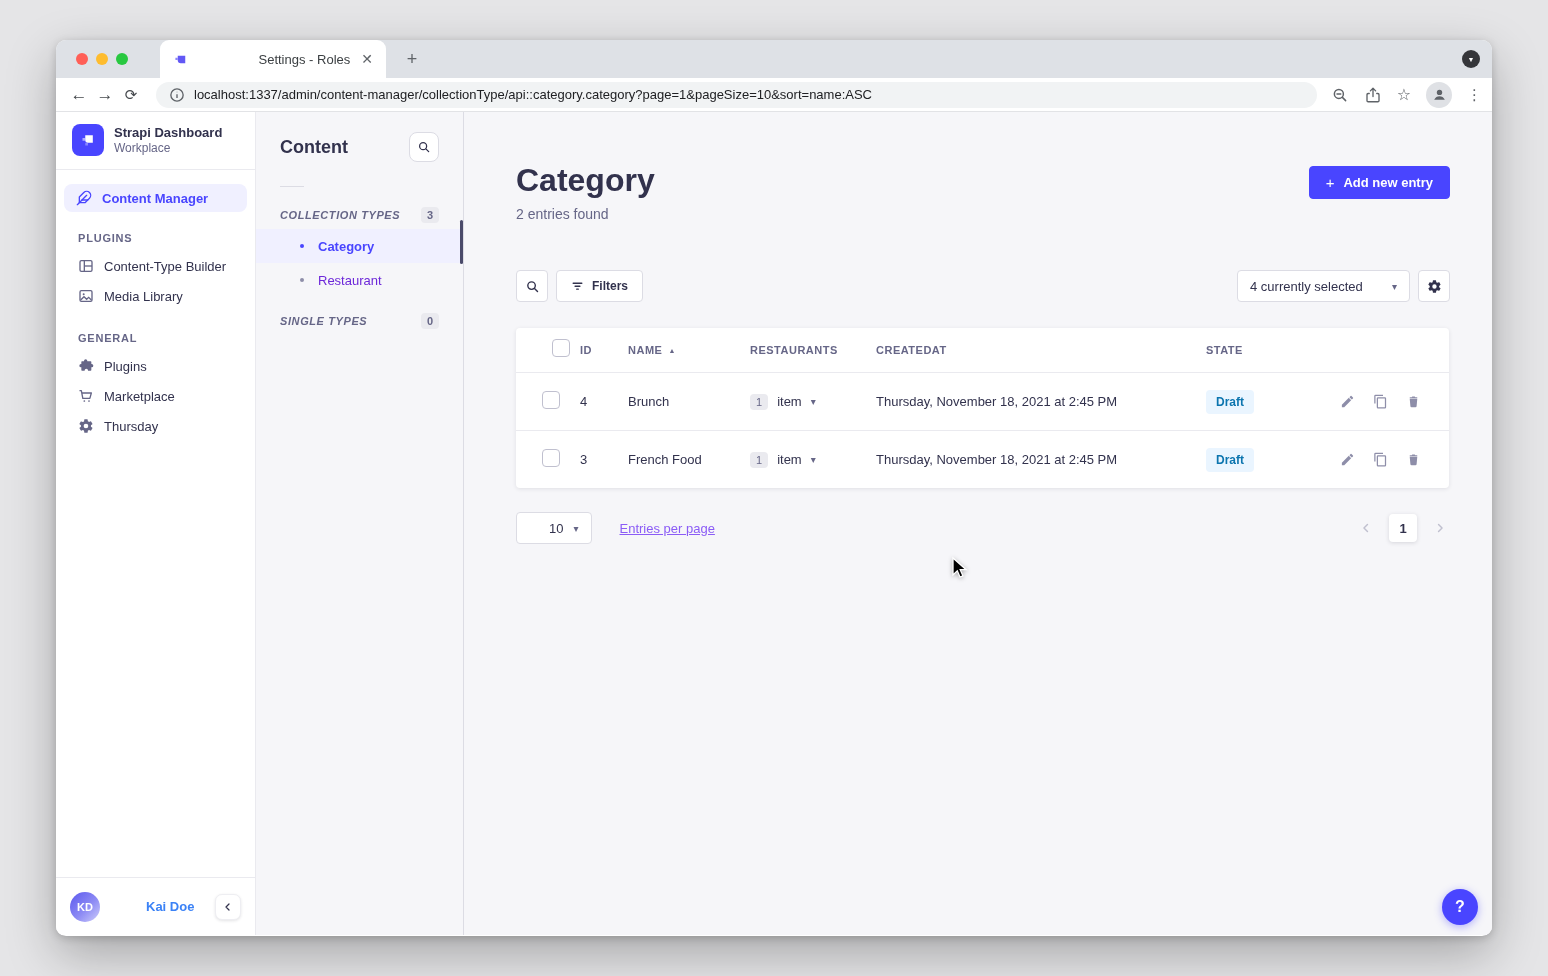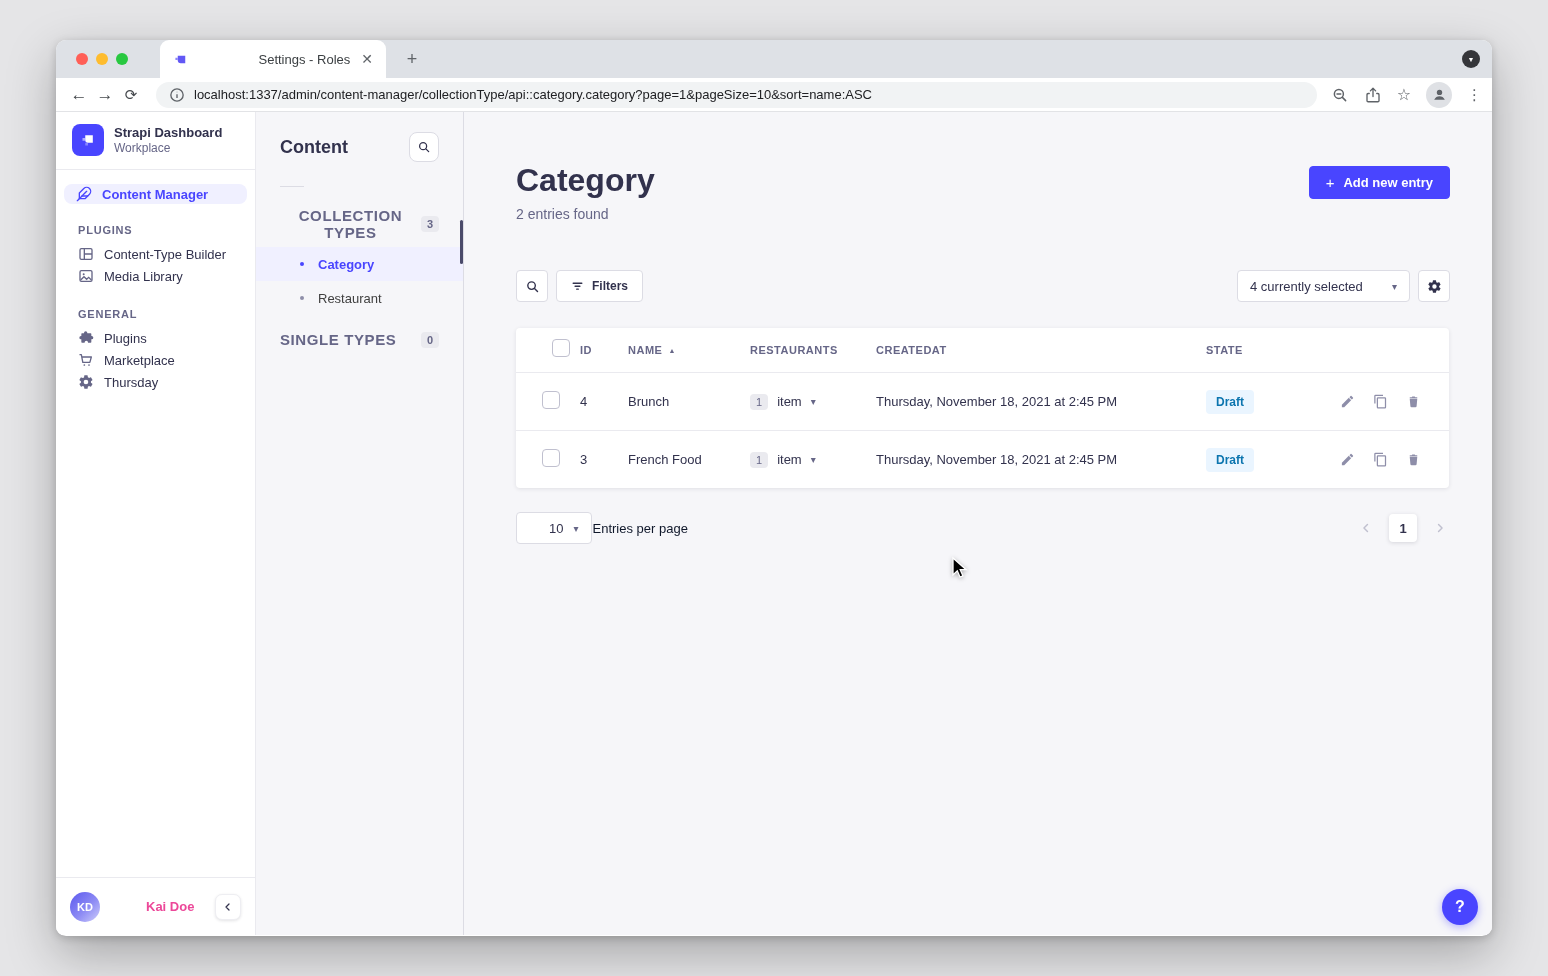--- a/index.html
+++ b/index.html
@@ -35,45 +35,45 @@
   .app { height:823px; display:flex; background:#f6f6f9; }
 
   
   .nav { width:200px; background:#fff; border-right:1px solid #eaeaef; display:flex; flex-direction:column; flex:none; }
   .brand { display:flex; align-items:center; gap:10px; padding:12px 16px 13px; border-bottom:1px solid #eaeaef; }
   .brand-logo { width:32px; height:32px; border-radius:8px; background:#4945ff; flex:none; display:flex; align-items:center; justify-content:center; }
   .brand-logo svg { width:22px; height:22px; }
   .brand-title { font-size:13px; font-weight:bold; color:#32324d; line-height:16px; }
   .brand-sub { font-size:12px; color:#666687; }
   .nav-main { padding:14px 8px 0; }
-  .nav-item { height:20px; display:flex; align-items:center; gap:10px; padding:0 12px; border-radius:8px; font-size:13px; color:#32324d; }
+  .nav-item { height:28px; display:flex; align-items:center; gap:10px; padding:0 12px; border-radius:8px; font-size:13px; color:#32324d; }
   .nav-item.selected { background:#f0f0ff; color:#4945ff; font-weight:bold; }
   .nav-item .nicon { width:16px; height:16px; color:#666687; flex:none; display:flex; }
   .nav-item.selected .nicon { color:#4945ff; }
   .nicon svg { width:16px; height:16px; }
   .nav-section { font-size:11px; font-weight:bold; letter-spacing:.8px; color:#666687; margin:20px 0 6px 22px; }
   .nav-list .nav-item { padding:0 14px; margin:2px 8px; }
   .nav-foot { margin-top:auto; border-top:1px solid #eaeaef; height:58px; display:flex; align-items:center; padding:0 14px; gap:10px; }
   .avatar { width:30px; height:30px; border-radius:50%; background:linear-gradient(135deg,#5b58ee 0%,#8d8bf4 55%,#cfcefb 100%); color:#fff; font-size:11px; font-weight:bold; display:flex; align-items:center; justify-content:center; flex:none; }
-  .user-name { font-size:13px; color:#ec4899; font-weight:bold;padding-left:36px; }
+  .user-name { font-size:13px; color:#3b82f6; font-weight:bold;padding-left:36px; }
   .collapse-btn { margin-left:auto; width:26px; height:26px; border-radius:7px; background:#fff; border:1px solid #eeeef2; box-shadow:0 1px 3px rgba(33,33,52,.12); display:flex; align-items:center; justify-content:center; color:#32324d; }
   .collapse-btn svg { width:12px; height:12px; }
 
   
   .subnav { width:208px; background:#f6f6f9; border-right:1px solid #dcdce4; flex:none; position:relative; padding-top:20px;text-align:center; }
   .subnav-head { padding:0 24px; display:flex; align-items:center; justify-content:space-between; }
   .subnav-title { font-size:18px; font-weight:bold; color:#32324d; }
   .icon-btn-sm { width:30px; height:30px; border-radius:8px; background:#fff; border:1px solid #dcdce4; display:flex; align-items:center; justify-content:center; color:#32324d; }
   .icon-btn-sm svg { width:14px; height:14px; }
   .subnav-divider { height:1px; width:24px; background:#dcdce4; margin:24px 0 0 24px; }
   .subnav-section { margin-top:20px; padding:0 24px; display:flex; align-items:center; justify-content:space-between; }
-  .subnav-section-label { font-size:15px; font-weight:bold; letter-spacing:.6px; color:#666687; }
+  .subnav-section-label { font-size:11px; font-weight:bold; letter-spacing:.6px; color:#666687;font-style:italic; }
   .count-badge { background:#eaeaef; border-radius:4px; font-size:11px; font-weight:bold; color:#666687; padding:2px 6px; }
   .subnav-list { margin-top:6px; }
-  .subnav-item { height:34px; display:flex; align-items:center; gap:14px; padding-left:44px; font-size:13px; color:#404040; }
+  .subnav-item { height:34px; display:flex; align-items:center; gap:14px; padding-left:44px; font-size:13px; color:#6d28d9; }
   .subnav-item .bullet { width:4px; height:4px; border-radius:50%; background:#8e8ea9; flex:none; }
   .subnav-item.selected { background:#f0f0ff; color:#4945ff; font-weight:bold; }
   .subnav-item.selected .bullet { background:#4945ff; }
   .sub-scrollthumb { position:absolute; right:0; top:108px; width:3px; height:44px; background:#4a4a6a; border-radius:2px; }
 
   
   .content { flex:1; background:#f6f6f9; position:relative; min-width:0; }
   .page-header { padding:50px 42px 0 52px; display:flex; align-items:flex-start; justify-content:space-between; }
   .page-title { font-size:32px; line-height:36px; font-weight:bold; color:#32324d; }
   .page-subtitle { margin-top:8px; font-size:14px; color:#666687; }
@@ -96,21 +96,21 @@
   .tbody-row { height:58px; border-top:1px solid #eaeaef; font-size:13px; color:#32324d; }
   .cb { width:18px; height:18px; border:1px solid #c0c0cf; border-radius:4px; background:#fff; margin-left:26px; }
   .rest-cell { display:flex; align-items:center; gap:9px; }
   .mini-badge { background:#eaeaef; border-radius:4px; font-size:11px; color:#666687; padding:2px 6px; }
   .state-badge { display:inline-block; background:#eaf5ff; color:#0c75af; font-size:12px; font-weight:bold; padding:5px 10px; border-radius:4px; }
   .actions { display:flex; align-items:center; justify-content:flex-end; gap:18px; padding-right:28px; color:#8e8ea9; }
   .actions svg { width:15px; height:15px; }
 
   .pagination-row { margin:24px 43px 0 52px; display:flex; align-items:center; }
   .select-box.small { min-width:64px;padding-left:32px; }
-  .pp-label { margin-left:1px; font-size:13px; color:#0f172a; }
+  .pp-label { margin-left:28px; font-size:13px; color:#8b5cf6;text-decoration:underline; }
   .pg-spacer { flex:1; }
   .pg-chev { width:18px; height:18px; color:#c0c0cf; display:flex; align-items:center; justify-content:center; }
   .pg-chev svg { width:14px; height:14px; }
   .pg-current { width:28px; height:28px; margin:0 14px; background:#fff; border-radius:4px; box-shadow:0 1px 4px rgba(33,33,52,.15); display:flex; align-items:center; justify-content:center; font-size:13px; font-weight:bold; color:#32324d; }
 
   .help-btn { position:absolute; right:14px; bottom:10px; width:36px; height:36px; border-radius:50%; background:#4945ff; color:#fff; font-size:16px; font-weight:bold; display:flex; align-items:center; justify-content:center; box-shadow:0 2px 8px rgba(73,69,255,.4); }
 
   .cursor { position:absolute; left:948px; top:556px; width:24px; height:26px; z-index:50; filter:drop-shadow(0 1px 2px rgba(0,0,0,.3)); }
 </style>
 </head>

